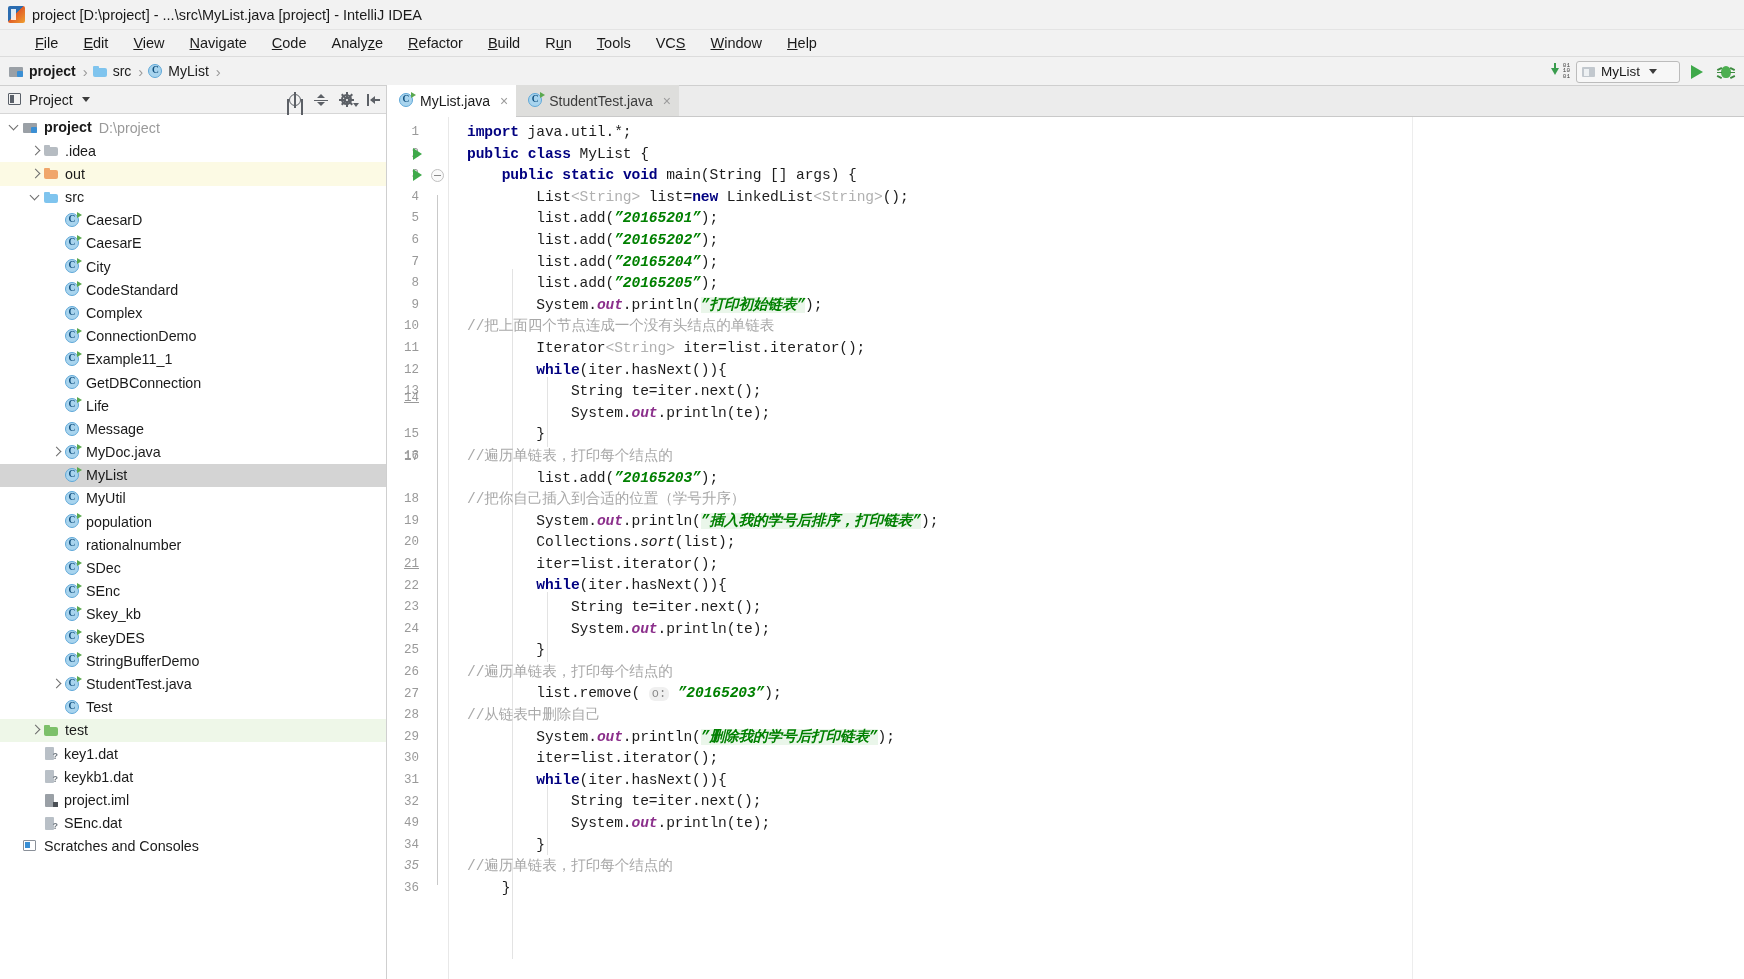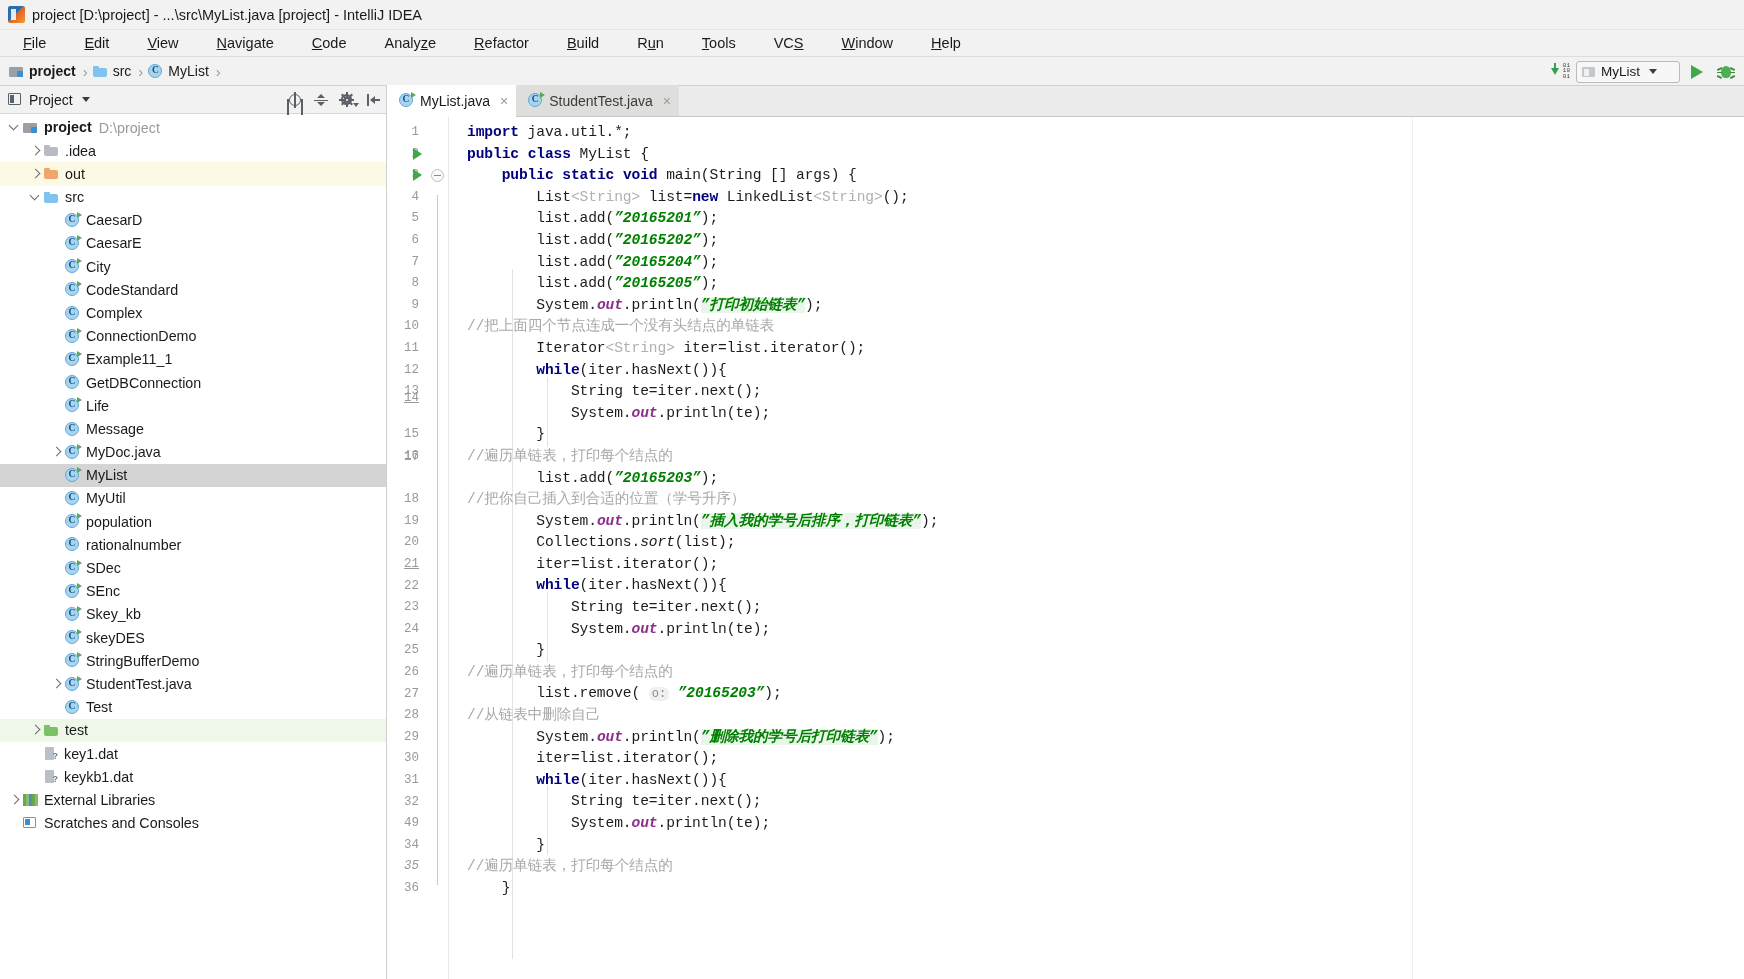--- a/index.html
+++ b/index.html
@@ -26,21 +26,21 @@
   }
   .title-icon::after{
     content:""; position:absolute; left:3px; top:3px; width:5px; height:11px;
     background:#fff; opacity:.85;
   }
   .title-text { font-size: 14.5px; color: #1a1a1a; white-space: nowrap; }
 
   
   .menubar {
     height: 27px; display: flex; align-items: center;
-    background: #f2f2f2; padding-left: 12px; gap: 16px;
+    background: #f2f2f2; padding-left: 24px; gap: 3px;
     border-bottom: 1px solid #dcdcdc;
   }
   .menu-item {
     font-size: 14.5px; color: #1a1a1a; padding: 2px 11px;
     cursor: default; white-space: nowrap;
   }
   .menu-item u { text-decoration: underline; }
 
   
   .navbar {
@@ -523,30 +523,29 @@
           <div class="row" style="padding-left: 27px;">
             <span class="arrow"></span>
             <span class="ico ic-dat"></span>
             <span class="lbl">key1.dat</span>
           </div>
           <div class="row" style="padding-left: 27px;">
             <span class="arrow"></span>
             <span class="ico ic-dat"></span>
             <span class="lbl">keykb1.dat</span>
           </div>
-          <div class="row" style="padding-left: 6px;">
-            <span class="arrow has"></span>
-            <span class="ico ic-libs">
-              <span style="background: rgb(106, 168, 79); left: 0px;"></span>
-              <span style="background: rgb(143, 188, 106); left: 3px;"></span>
-              <span style="background: rgb(74, 144, 196); left: 6px;"></span>
-              <span style="background: rgb(106, 168, 79); left: 9px;"></span>
-              <span style="background: rgb(143, 188, 106); left: 12px;"></span>
-            </span>
-            <span class="lbl">External Libraries</span>
+          <div class="row" style="padding-left: 27px;">
+            <span class="arrow"></span>
+            <span class="ico ic-iml"></span>
+            <span class="lbl">project.iml</span>
+          </div>
+          <div class="row" style="padding-left: 27px;">
+            <span class="arrow"></span>
+            <span class="ico ic-dat"></span>
+            <span class="lbl">SEnc.dat</span>
           </div>
           <div class="row" style="padding-left: 6px;">
             <span class="arrow"></span>
             <span class="ico ic-scratch"></span>
             <span class="lbl">Scratches and Consoles</span>
           </div>
         </div>
     </div>
 
     <div class="vsep"></div>

